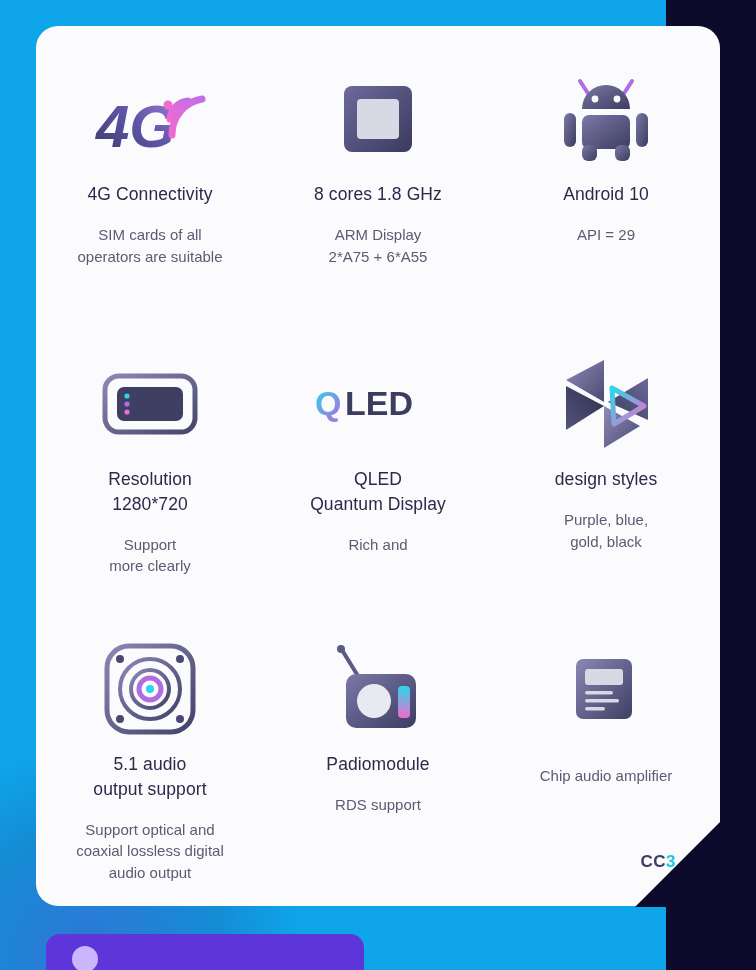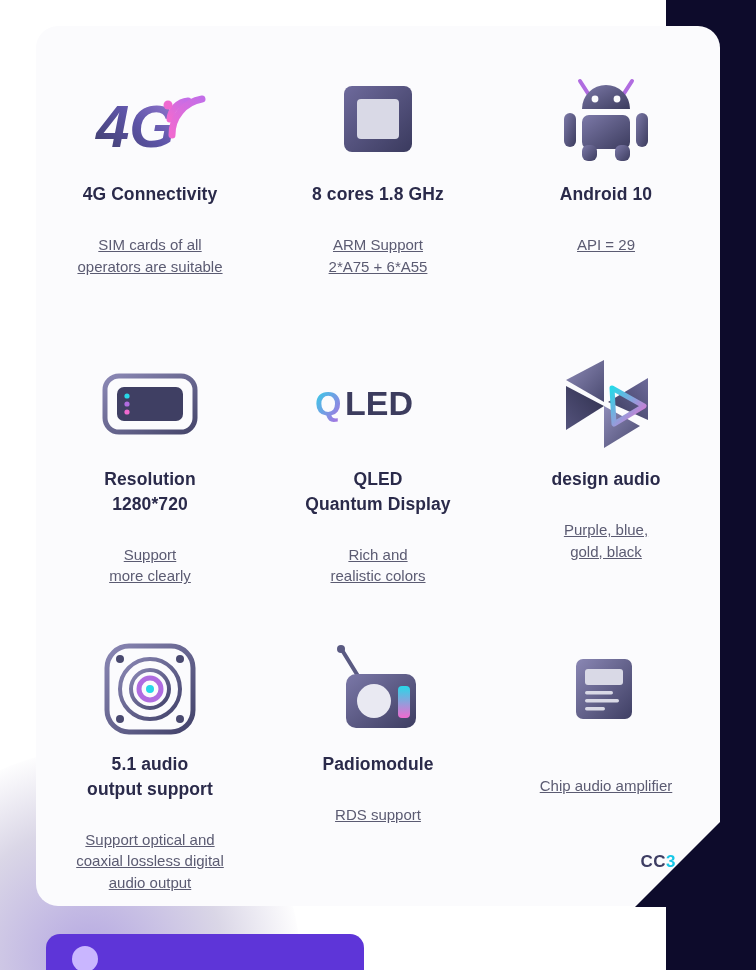--- a/index.html
+++ b/index.html
@@ -7,21 +7,21 @@
     width: 756px;
     height: 970px;
     background: #0d0b2b;
     font-family: "Liberation Sans", sans-serif;
     overflow: hidden;
   }
   #page {
     position: relative;
     width: 666px;
     height: 970px;
-    background: #ffffff;
+    background: #0ea5e9;
   }
   
   #glow {
     position: absolute;
     left: -120px;
     bottom: -200px;
     width: 420px;
     height: 420px;
     border-radius: 50%;
     background: radial-gradient(circle, rgba(90,60,190,0.45) 0%, rgba(50,30,120,0.18) 45%, rgba(13,11,43,0) 72%);
@@ -63,33 +63,32 @@
   .row-2 .cell { height: 285px; }
   .row-3 .cell { height: 285px; }
   .icon-wrap {
     height: 118px;
     display: flex;
     align-items: center;
     justify-content: center;
   }
   .title {
     font-size: 17.5px;
-    font-weight: bold;
+    font-weight: normal;
     color: #2a2a4a;
     line-height: 1.42;
     letter-spacing: 0.1px;
     margin-top: 4px;
   }
   .subtitle {
     font-size: 15px;
     color: #5b5b72;
     line-height: 1.45;
-    margin-top: 27px;
+    margin-top: 17px;
     font-weight: 400;
-    text-decoration: underline;
   }
   #brand {
     position: absolute;
     right: 44px;
     bottom: 34px;
     font-size: 17px;
     font-weight: bold;
     letter-spacing: 0.5px;
   }
   #brand .cc { color: #3d3d63; }
@@ -192,21 +191,21 @@
                   <line x1="82" y1="68" x2="100" y2="68"></line>
               </g>
               <rect x="18" y="18" width="68" height="66" rx="8" fill="url(#chipbody)"></rect>
               <rect x="31" y="31" width="42" height="40" rx="4" fill="#d9d9e6"></rect>
             </svg>
           </div>
           <div class="title">
             <div>8 cores 1.8 GHz</div>
           </div>
           <div class="subtitle">
-            <div>ARM Support</div>
+            <div>ARM Display</div>
             <div>2*A75 + 6*A55</div>
           </div>
         </div>
 
         <div class="cell">
           <div class="icon-wrap">
             <svg width="100" height="96" viewBox="0 0 100 96">
               <defs>
                 <linearGradient id="andg" x1="0" y1="0" x2="1" y2="1">
                   <stop offset="0" stop-color="#7c79a8"></stop>
@@ -276,21 +275,20 @@
               <text x="2" y="34" font-family="Liberation Sans, sans-serif" font-size="34" font-weight="bold" fill="url(#qg)">Q</text>
               <text x="32" y="34" font-family="Liberation Sans, sans-serif" font-size="34" font-weight="bold" fill="#3c3c5e">LED</text>
             </svg>
           </div>
           <div class="title">
             <div>QLED</div>
             <div>Quantum Display</div>
           </div>
           <div class="subtitle">
             <div>Rich and</div>
-            <div>realistic colors</div>
           </div>
         </div>
 
         <div class="cell">
           <div class="icon-wrap">
             <svg width="92" height="92" viewBox="0 0 92 92">
               <defs>
                 <linearGradient id="pw1" x1="0" y1="0" x2="1" y2="1">
                   <stop offset="0" stop-color="#8e8bb8"></stop>
                     <stop offset="1" stop-color="#4a4a70"></stop>
@@ -309,21 +307,21 @@
                 </linearGradient>
               </defs>
               <path d="M44 44 L44 2 L6 22 Z" fill="url(#pw1)"></path>
               <path d="M48 44 L88 20 L88 62 Z" fill="url(#pw2)"></path>
               <path d="M44 48 L6 28 L6 72 Z" fill="url(#pw3)"></path>
               <path d="M44 48 L80 68 L44 90 Z" fill="url(#pw1)"></path>
               <path d="M52 30 L84 48 L54 66 Z" fill="none" stroke="url(#pwarrow)" stroke-width="5" stroke-linejoin="round"></path>
             </svg>
           </div>
           <div class="title">
-            <div>design audio</div>
+            <div>design styles</div>
           </div>
           <div class="subtitle">
             <div>Purple, blue,</div>
             <div>gold, black</div>
           </div>
         </div>
       </div>
 
       <div class="row-3" style="display:flex;width:684px">
 

